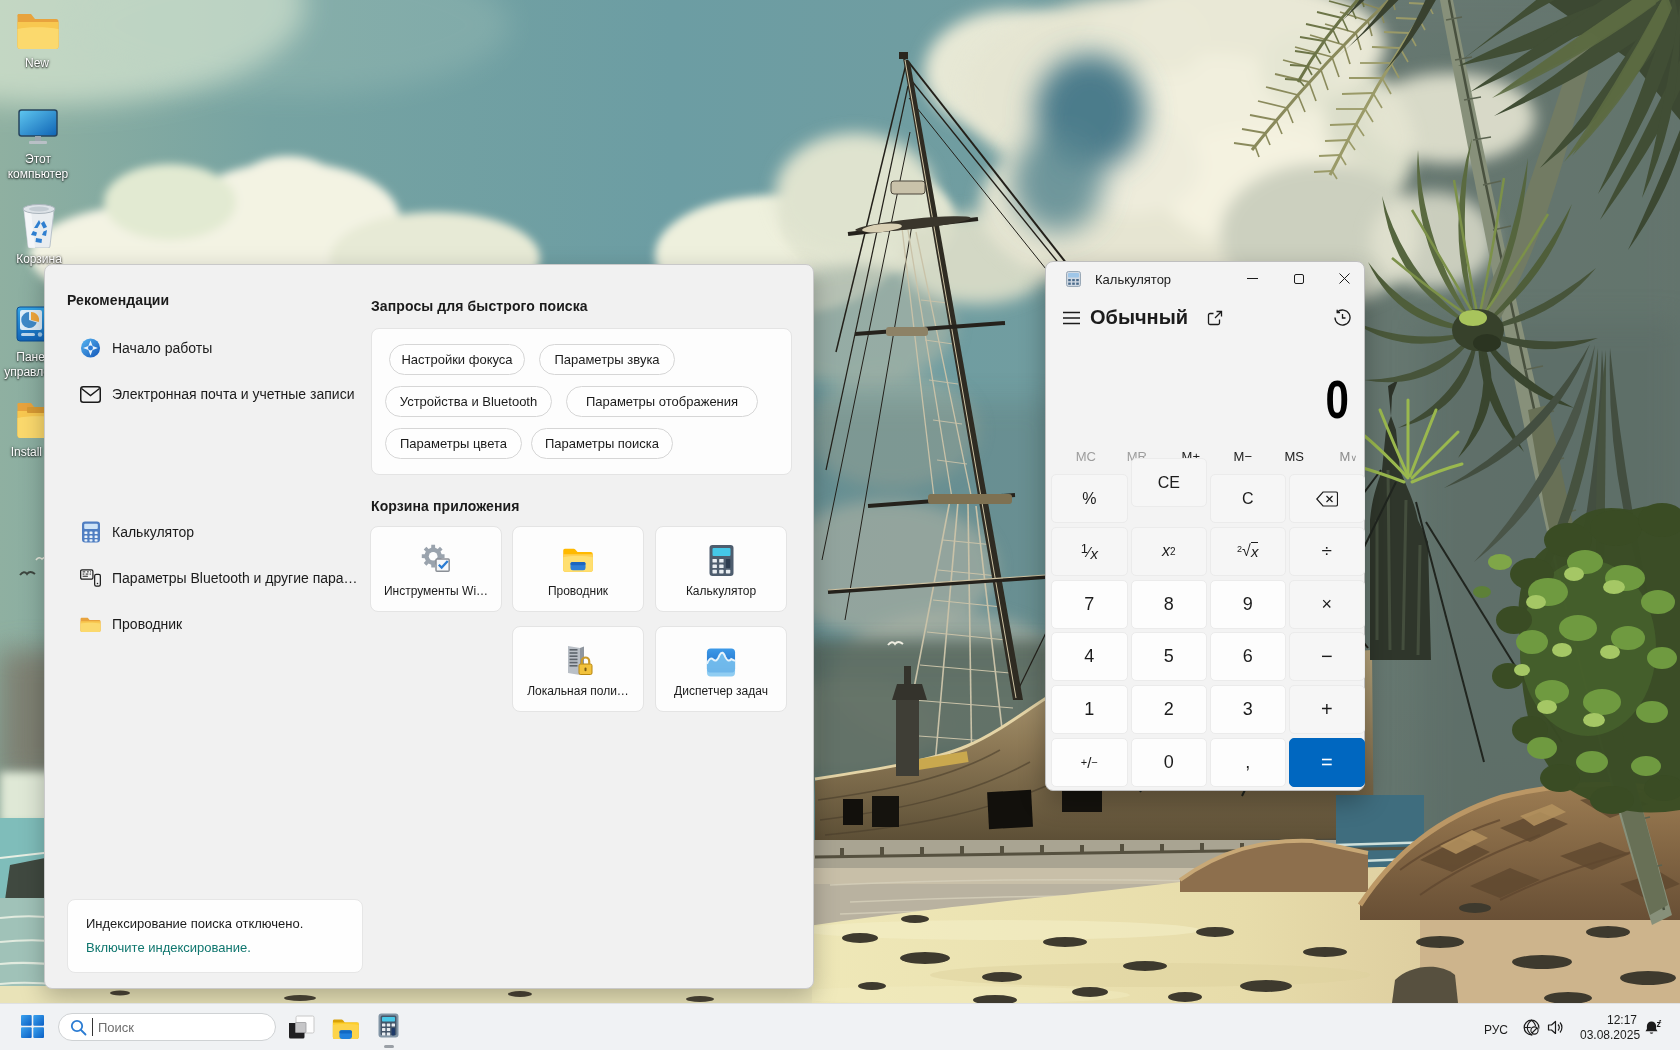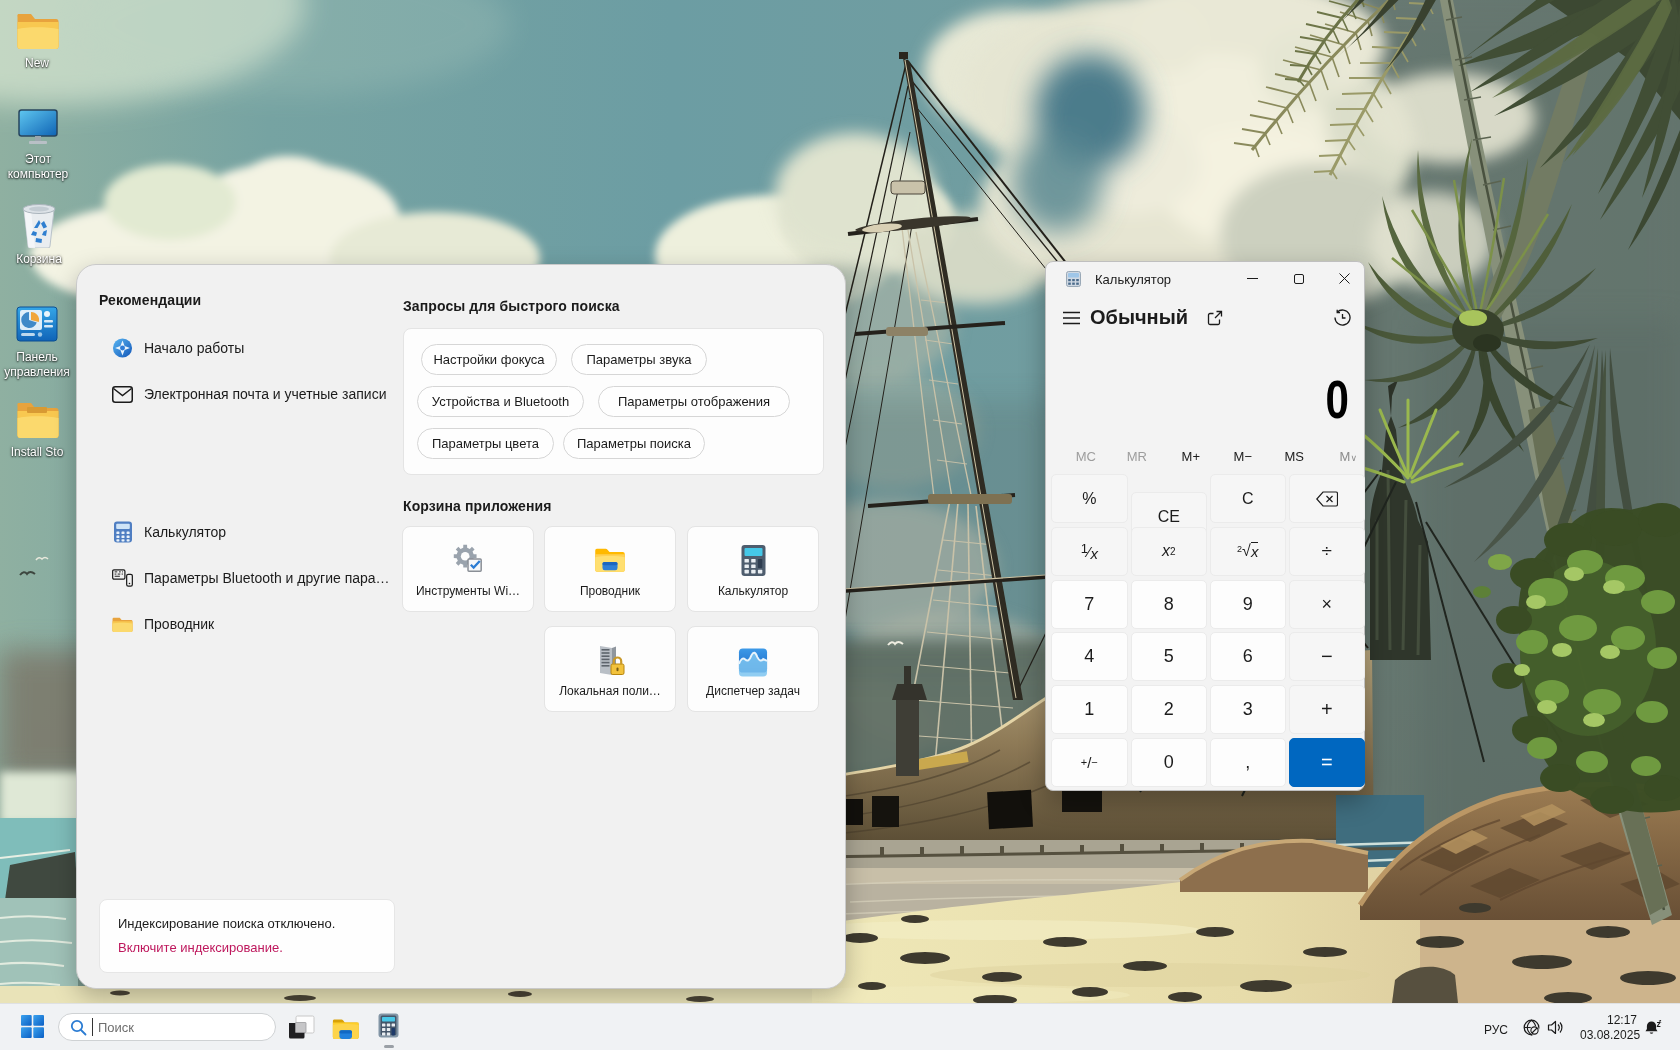--- a/index.html
+++ b/index.html
@@ -1,33 +1,33 @@
 <!DOCTYPE html>
 <html><head><meta charset="utf-8">
 <style>
 *{margin:0;padding:0;box-sizing:border-box}
 html,body{width:1680px;height:1050px;overflow:hidden;font-family:"Liberation Sans",sans-serif}
 #desktop{position:relative;width:1680px;height:1050px;background:#7da09c;overflow:hidden}
 #wall{position:absolute;left:0;top:0}
 .dlabel{position:absolute;color:#fff;font-size:12px;text-align:center;line-height:1.25;text-shadow:0 1px 2px rgba(0,0,0,.85),0 0 3px rgba(0,0,0,.6)}
 .dicon{position:absolute}
 
-#panel{position:absolute;left:76px;top:264px;width:770px;height:725px;background:#f1f1f1;border:1px solid #c9c9c9;border-radius:20px;box-shadow:0 8px 24px rgba(0,0,0,.25)}
+#panel{position:absolute;left:44px;top:264px;width:770px;height:725px;background:#f1f1f1;border:1px solid #c9c9c9;border-radius:8px;box-shadow:0 8px 24px rgba(0,0,0,.25)}
 #panel .hdr{position:absolute;font-size:14px;font-weight:700;color:#1b1b1b;letter-spacing:0.1px}
 .rrow{position:absolute;left:22px;width:340px;height:46px;display:flex;align-items:center}
 .rrow .ric{width:21px;height:22px;margin-left:13px;flex:none;display:flex;align-items:center;justify-content:center}
 .rrow .rtx{margin-left:11px;font-size:14px;color:#1b1b1b;white-space:nowrap}
 #qcard{position:absolute;left:326px;top:63px;width:421px;height:147px;background:#fdfdfd;border:1px solid #e4e4e4;border-radius:8px}
 .chip{position:absolute;height:31px;background:#fefefe;border:1px solid #d6d6d6;border-radius:16px;font-size:13px;color:#1b1b1b;display:flex;align-items:center;justify-content:center}
 .tile{position:absolute;width:132px;height:86px;background:#fdfdfd;border:1px solid #e4e4e4;border-radius:8px;display:flex;flex-direction:column;align-items:center}
 .tile .tic{margin-top:17px;width:32px;height:32px;display:flex;align-items:center;justify-content:center}
 .tile .ttx{margin-top:8px;font-size:12px;color:#1b1b1b;white-space:nowrap}
 #idxcard{position:absolute;left:22px;top:634px;width:296px;height:74px;background:#fefefe;border:1px solid #e6e6e6;border-radius:8px}
 #idxcard .l1{position:absolute;left:18px;top:16px;font-size:13px;color:#1b1b1b}
-#idxcard .l2{position:absolute;left:18px;top:40px;font-size:13px;color:#be185d}
+#idxcard .l2{position:absolute;left:18px;top:40px;font-size:13px;color:#0f766e}
 
 #calc{position:absolute;left:1045px;top:261px;width:320px;height:530px;background:#f3f3f3;border:1px solid #bfbfbf;border-radius:8px;box-shadow:0 10px 26px rgba(0,0,0,.3)}
 #calc .title{position:absolute;left:49px;top:10px;font-size:13px;color:#1b1b1b}
 #calc .wbtn{position:absolute;top:0;width:45px;height:33px;display:flex;align-items:center;justify-content:center;color:#1b1b1b}
 #calc .navh{position:absolute;left:44px;top:44px;font-size:20px;font-weight:700;color:#1b1b1b}
 #calc .disp{position:absolute;right:15px;top:110px;font-size:54px;font-weight:700;color:#000;line-height:1;transform:scaleX(0.78);transform-origin:right top}
 .mbtn{position:absolute;top:187px;width:40px;height:16px;font-size:13px;color:#1b1b1b;text-align:right}
 .cbtn{position:absolute;width:76.5px;height:49px;border-radius:5px;border:1px solid #ebebeb;display:flex;align-items:center;justify-content:center;font-size:18px;color:#1c1c1c}
 .fn{background:#f6f6f6;font-size:16px}
 .num{background:#fdfdfd}
@@ -750,21 +750,21 @@
         <path d="M8.5,5 V9 L11.5,9" stroke="#1b1b1b" stroke-width="1.3" fill="none"></path>
       </svg>
  <div class="disp">0</div>
  <div class="mbtn" style="left:10px;color:#9d9d9d">MC</div>
  <div class="mbtn" style="left:61px;color:#9d9d9d">MR</div>
  <div class="mbtn" style="left:114px">M+</div>
  <div class="mbtn" style="left:166px">M−</div>
  <div class="mbtn" style="left:218px">MS</div>
  <div class="mbtn" style="left:271px;color:#8b8b8b">M<span style="font-size:9px">∨</span></div>
  <div class="cbtn fn" style="left:5px;top:212px">%</div>
- <div class="cbtn fn" style="left:84.5px;top:230px">CE</div>
+ <div class="cbtn fn" style="left:84.5px;top:196px">CE</div>
  <div class="cbtn fn" style="left:163.5px;top:212px">C</div>
  <div class="cbtn fn" style="left:242.5px;top:212px">
         <svg width="22" height="16" viewBox="0 0 22 16">
           <path d="M7,1 H20 a1.5,1.5 0 0 1 1.5,1.5 V13.5 A1.5,1.5 0 0 1 20,15 H7 L0.8,8 Z" fill="none" stroke="#1c1c1c" stroke-width="1.2"></path>
           <path d="M10.5,5 L16.5,11 M16.5,5 L10.5,11" stroke="#1c1c1c" stroke-width="1.2"></path>
         </svg>
       </div>
  <div class="cbtn fn" style="left:5px;top:264.8px">
         <span style="font-size:13px;position:relative;top:-3px">1</span>
         <span style="font-size:15px">⁄</span>

